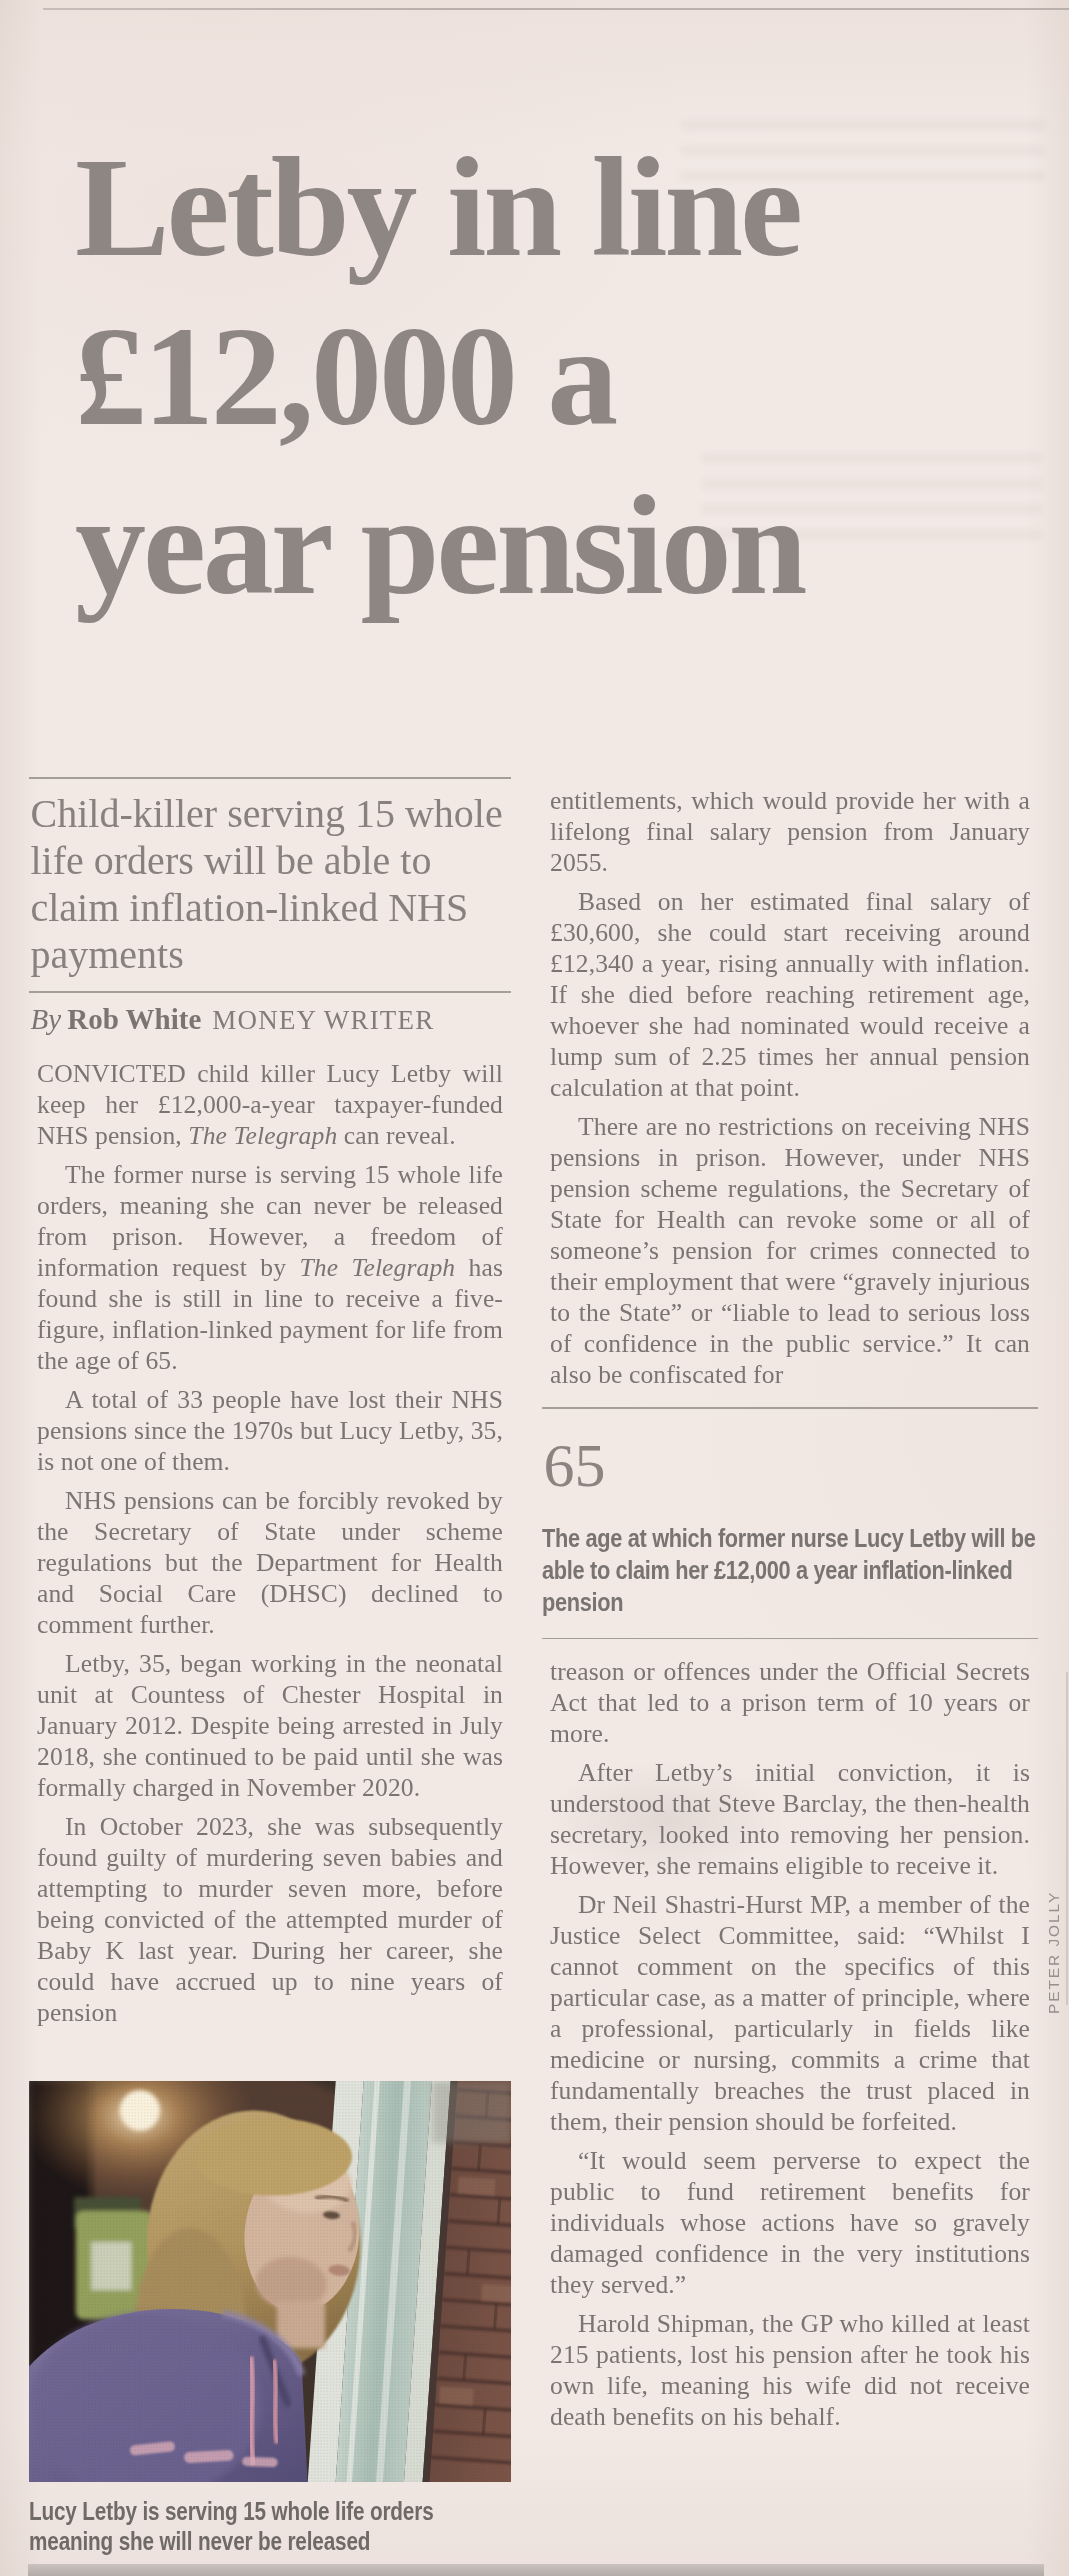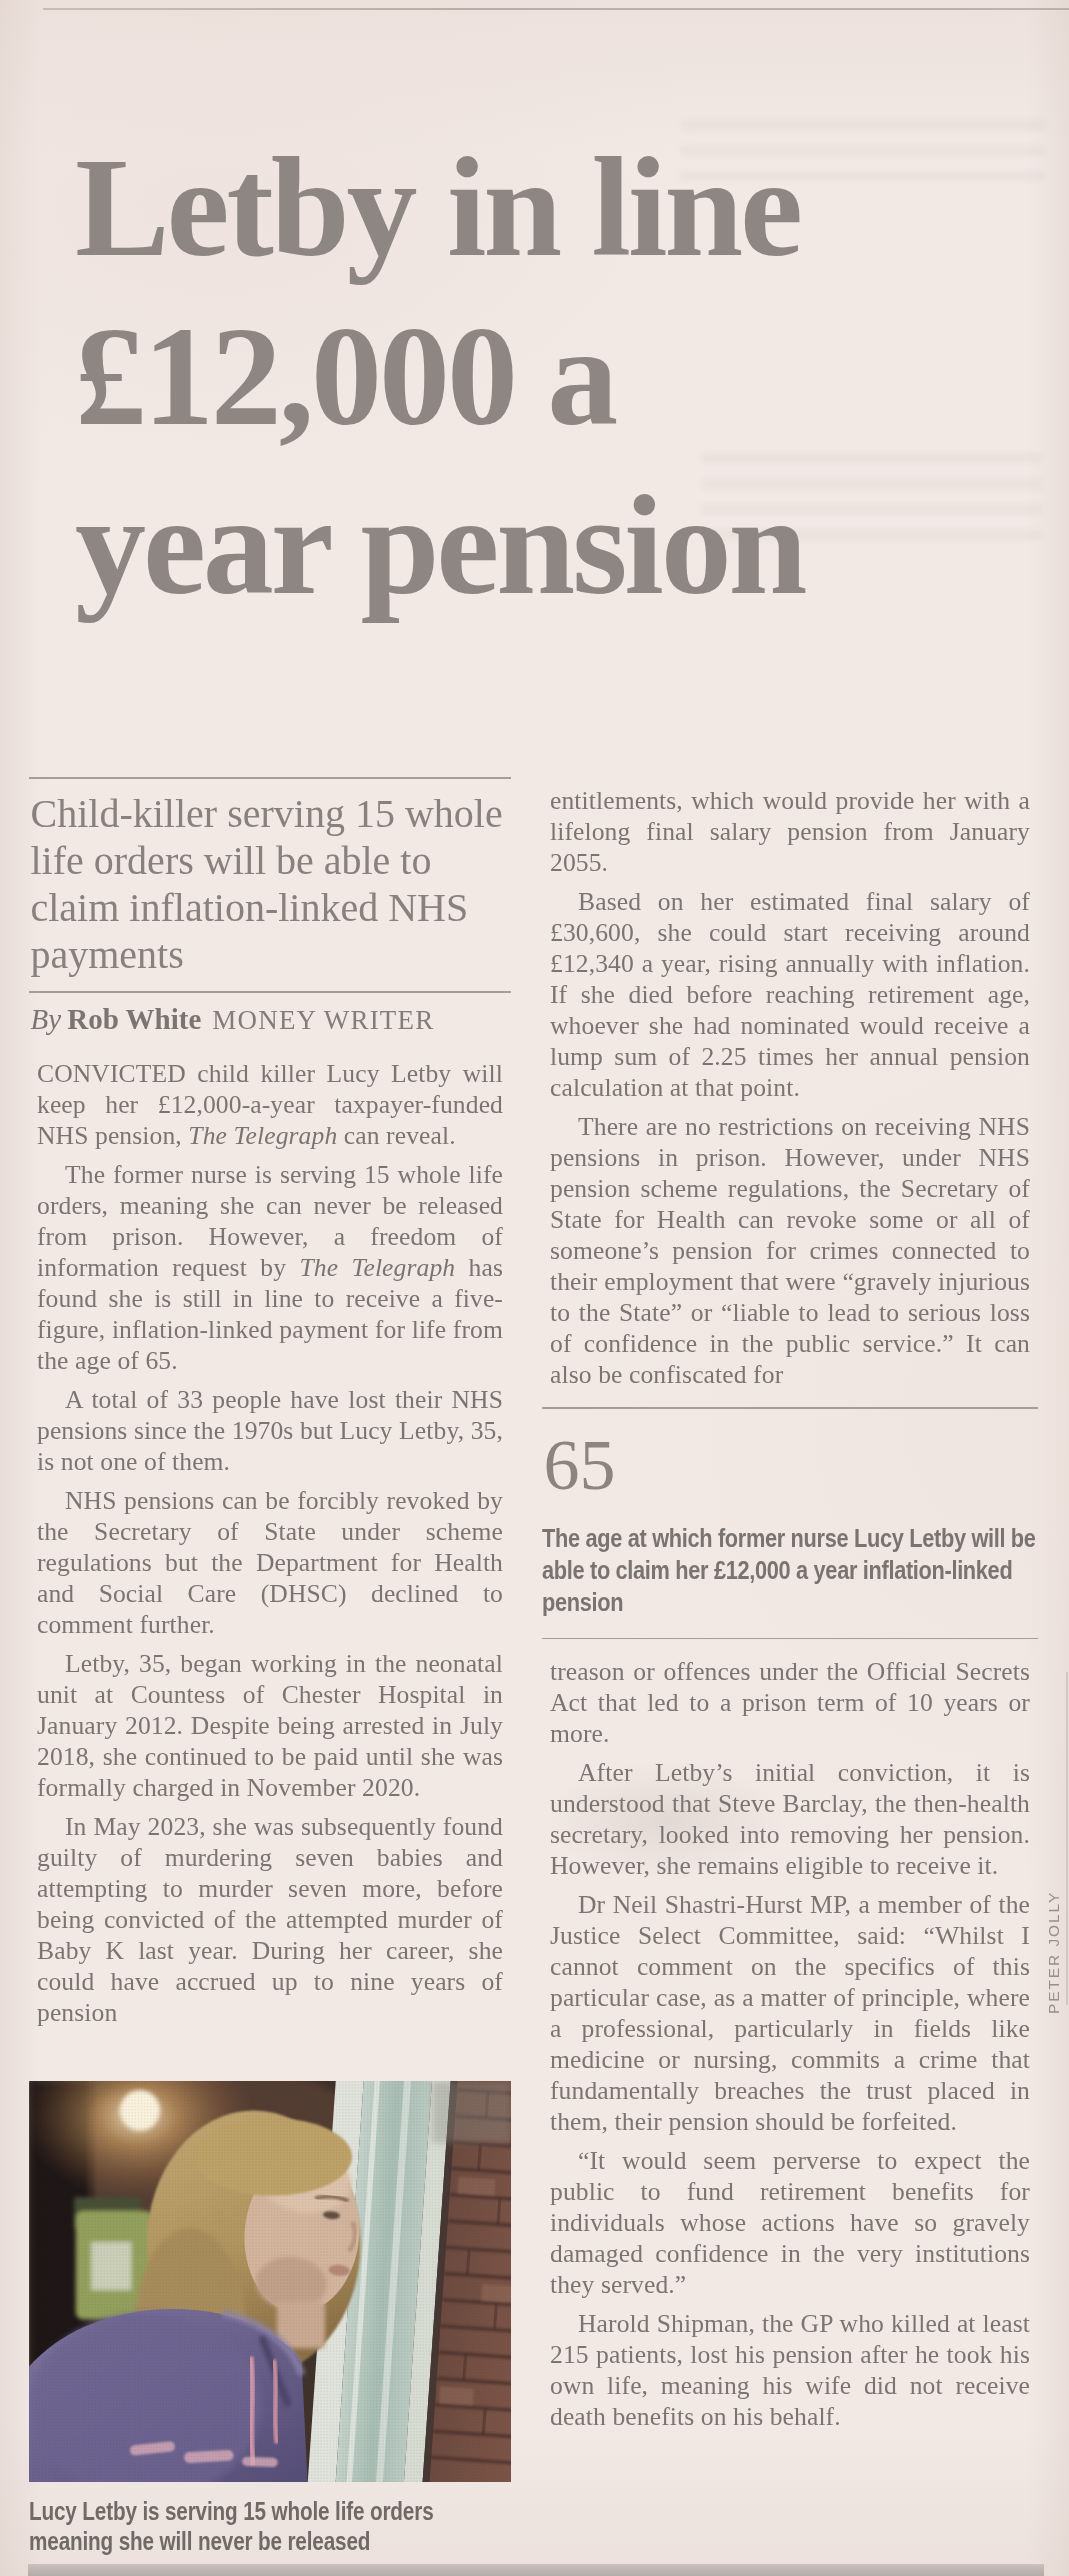--- a/index.html
+++ b/index.html
@@ -32,21 +32,21 @@
   .byline .name{font-weight:700;padding-left:6.2px;}
   .byline .role{font-size:27px;letter-spacing:1.2px;padding-left:11px;color:#837c78;}
 
   .body-chunk{font-size:25.6px;line-height:31px;color:#7b7470;text-align:justify;letter-spacing:0.1px;}
   .body-chunk p{margin:8px;}
   .body-chunk p + p{text-indent:28px;}
   #left-body{margin-top:14px;height:1011px;overflow:hidden;width:482px;}
 
   .right-col{position:absolute;left:542px;top:777px;width:496px;}
   .stat-block{margin-top:17px;}
-  .stat-number{font-size:72px;line-height:91px;color:#8d8480;padding:11px 0 0 1.5px;}
+  .stat-number{font-size:62px;line-height:91px;color:#8d8480;padding:11px 0 0 1.5px;}
   .stat-caption{width:590px;transform:scaleX(0.838);transform-origin:0 0;
     font-family:"Liberation Sans", sans-serif;font-weight:700;font-size:26px;line-height:32px;
     color:#797471;letter-spacing:-0.4px;margin-top:11px;}
   .stat-rule-bottom{margin-top:20px;margin-bottom:17px;}
 
   .photo{position:absolute;left:29px;top:2081px;width:482px;height:401px;
     filter:saturate(0.85) contrast(0.93) brightness(1.02);}
   .photo-caption{position:absolute;left:29px;top:2496px;width:595px;
     transform:scaleX(0.81);transform-origin:0 0;
     font-family:"Liberation Sans", sans-serif;font-weight:700;font-size:25.6px;line-height:30px;
@@ -80,21 +80,21 @@
     <div class="rule"></div>
     <div class="byline">
       <span class="by">By</span><span class="name">Rob White</span><span class="role">MONEY WRITER</span>
     </div>
     <div class="body-chunk" id="left-body">
         <p>CONVICTED child killer Lucy Letby will keep her £12,000-a-year taxpayer-funded NHS pension, <i>The Telegraph</i> can reveal.</p>
         <p>The former nurse is serving 15 whole life orders, meaning she can never be released from prison. However, a freedom of information request by <i>The Telegraph</i> has found she is still in line to receive a five-figure, inflation-linked payment for life from the age of 65.</p>
         <p>A total of 33 people have lost their NHS pensions since the 1970s but Lucy Letby, 35, is not one of them.</p>
         <p>NHS pensions can be forcibly revoked by the Secretary of State under scheme regulations but the Department for Health and Social Care (DHSC) declined to comment further.</p>
         <p>Letby, 35, began working in the neonatal unit at Countess of Chester Hospital in January 2012. Despite being arrested in July 2018, she continued to be paid until she was formally charged in November 2020.</p>
-        <p>In May 2023, she was subsequently found guilty of murdering seven babies and attempting to murder seven more, before being convicted of the attempted murder of Baby K last year. During her career, she could have accrued up to nine years of pension</p>
+        <p>In October 2023, she was subsequently found guilty of murdering seven babies and attempting to murder seven more, before being convicted of the attempted murder of Baby K last year. During her career, she could have accrued up to nine years of pension</p>
       </div>
   </div>
 
   <div class="right-col">
     <div class="body-chunk">
         <p>entitlements, which would provide her with a lifelong final salary pension from January 2055.</p>
         <p>Based on her estimated final salary of £30,600, she could start receiving around £12,340 a year, rising annually with inflation. If she died before reaching retirement age, whoever she had nominated would receive a lump sum of 2.25 times her annual pension calculation at that point.</p>
         <p>There are no restrictions on receiving NHS pensions in prison. However, under NHS pension scheme regulations, the Secretary of State for Health can revoke some or all of someone’s pension for crimes connected to their employment that were “gravely injurious to the State” or “liable to lead to serious loss of confidence in the public service.” It can also be confiscated for</p>
       </div>
     <div class="stat-block">

